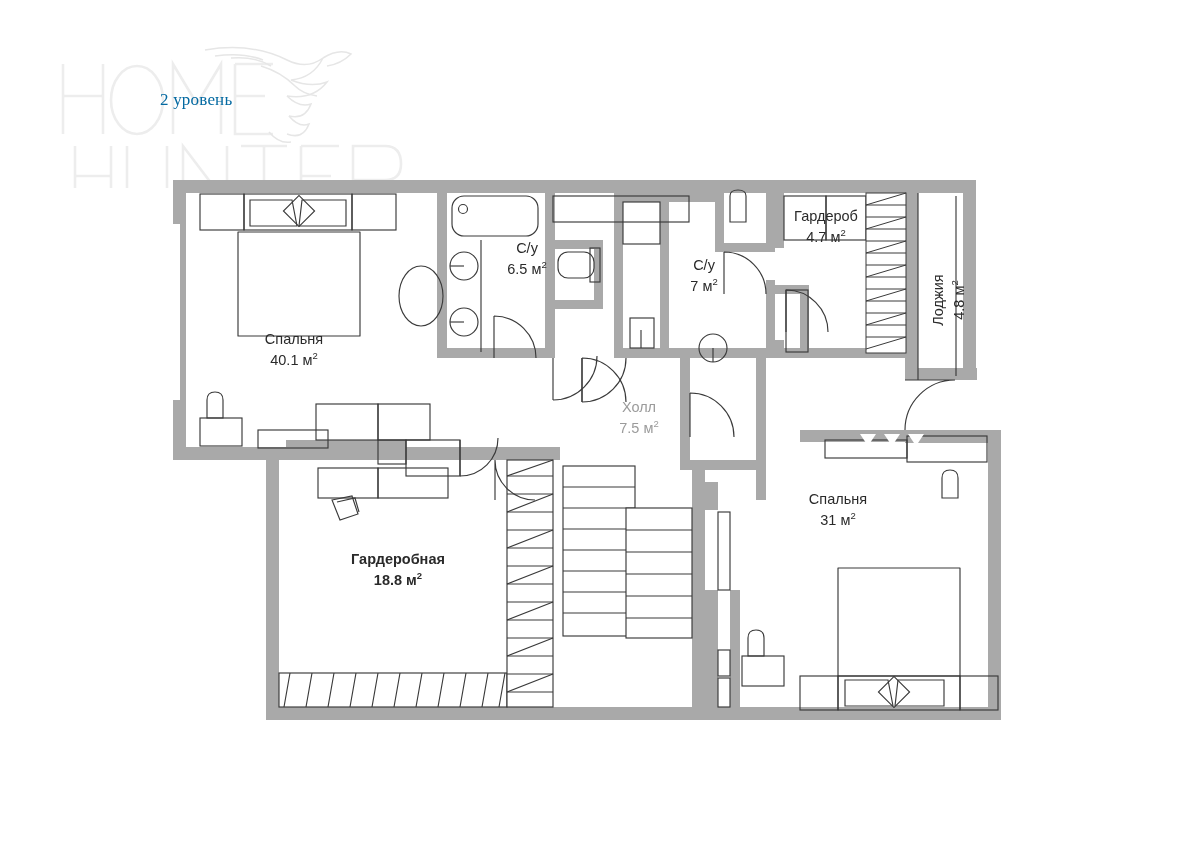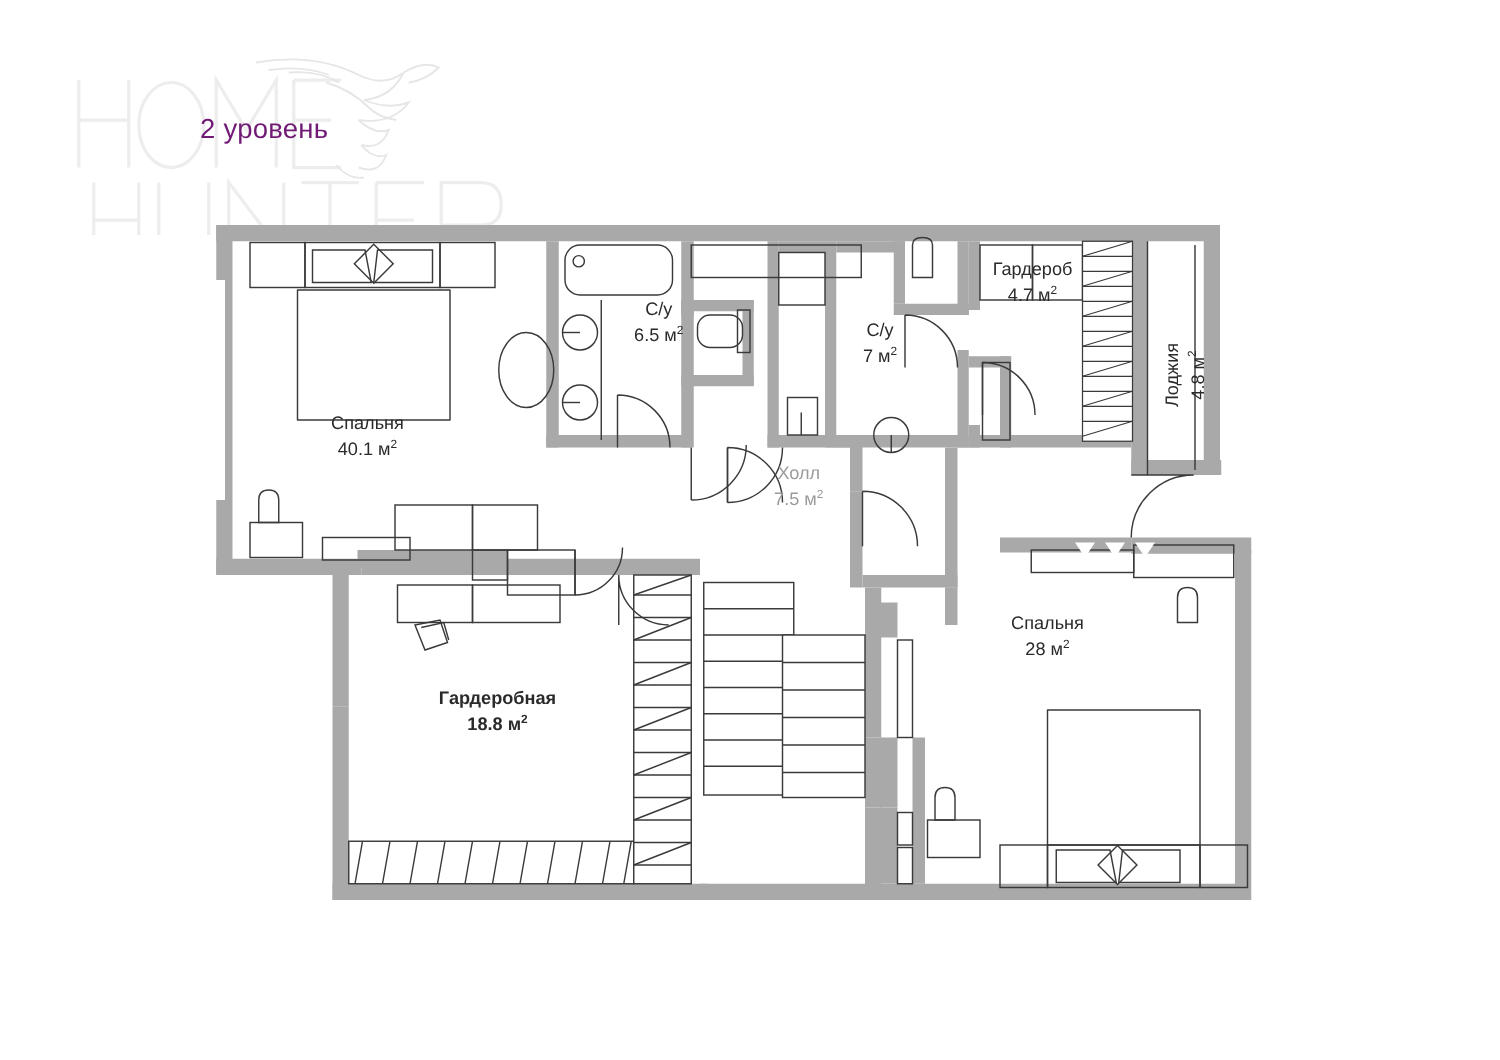--- a/index.html
+++ b/index.html
@@ -28,23 +28,23 @@
     top: 38px;
     width: 360px;
     height: 150px;
     pointer-events: none;
   }
 
   .level-title {
     position: absolute;
     left: 160px;
     top: 90px;
-    font-size: 22px;
-    color: #701a75;
-    font-family: Liberation Sans, sans-serif;
+    font-size: 17px;
+    color: #0369a1;
+    font-family: Liberation Serif, serif;
     letter-spacing: 0.2px;
     white-space: nowrap;
   }
 
   svg.floorplan {
     position: absolute;
     left: 0;
     top: 0;
   }
 
@@ -329,28 +329,28 @@
   <div class="room-label" style="left:826px; top:227px; transform:translate(-50%,-50%);">
     <span class="rl-name">Гардероб</span>
     <span class="rl-area"><span>4.7</span> <span>м</span><span class="sup">2</span></span>
   </div>
 
   <div class="room-label vertical" style="left:949px; top:300px; transform:translate(-50%,-50%) rotate(-90deg);">
     <span class="rl-name">Лоджия</span>
     <span class="rl-area"><span>4.8</span> <span>м</span><span class="sup">2</span></span>
   </div>
 
-  <div class="room-label faded" style="left:639px; top:390px; transform:translate(-50%,-50%);">
+  <div class="room-label faded" style="left:639px; top:418px; transform:translate(-50%,-50%);">
     <span class="rl-name">Холл</span>
     <span class="rl-area"><span>7.5</span> <span>м</span><span class="sup">2</span></span>
   </div>
 
   <div class="room-label" style="left:398px; top:570px; transform:translate(-50%,-50%);font-weight:bold;">
     <span class="rl-name">Гардеробная</span>
     <span class="rl-area"><span>18.8</span> <span>м</span><span class="sup">2</span></span>
   </div>
 
   <div class="room-label" style="left:838px; top:510px; transform:translate(-50%,-50%);">
     <span class="rl-name">Спальня</span>
-    <span class="rl-area"><span>28</span> <span>м</span><span class="sup">2</span></span>
+    <span class="rl-area"><span>31</span> <span>м</span><span class="sup">2</span></span>
   </div>
 
 </div>
 
 </body></html>

